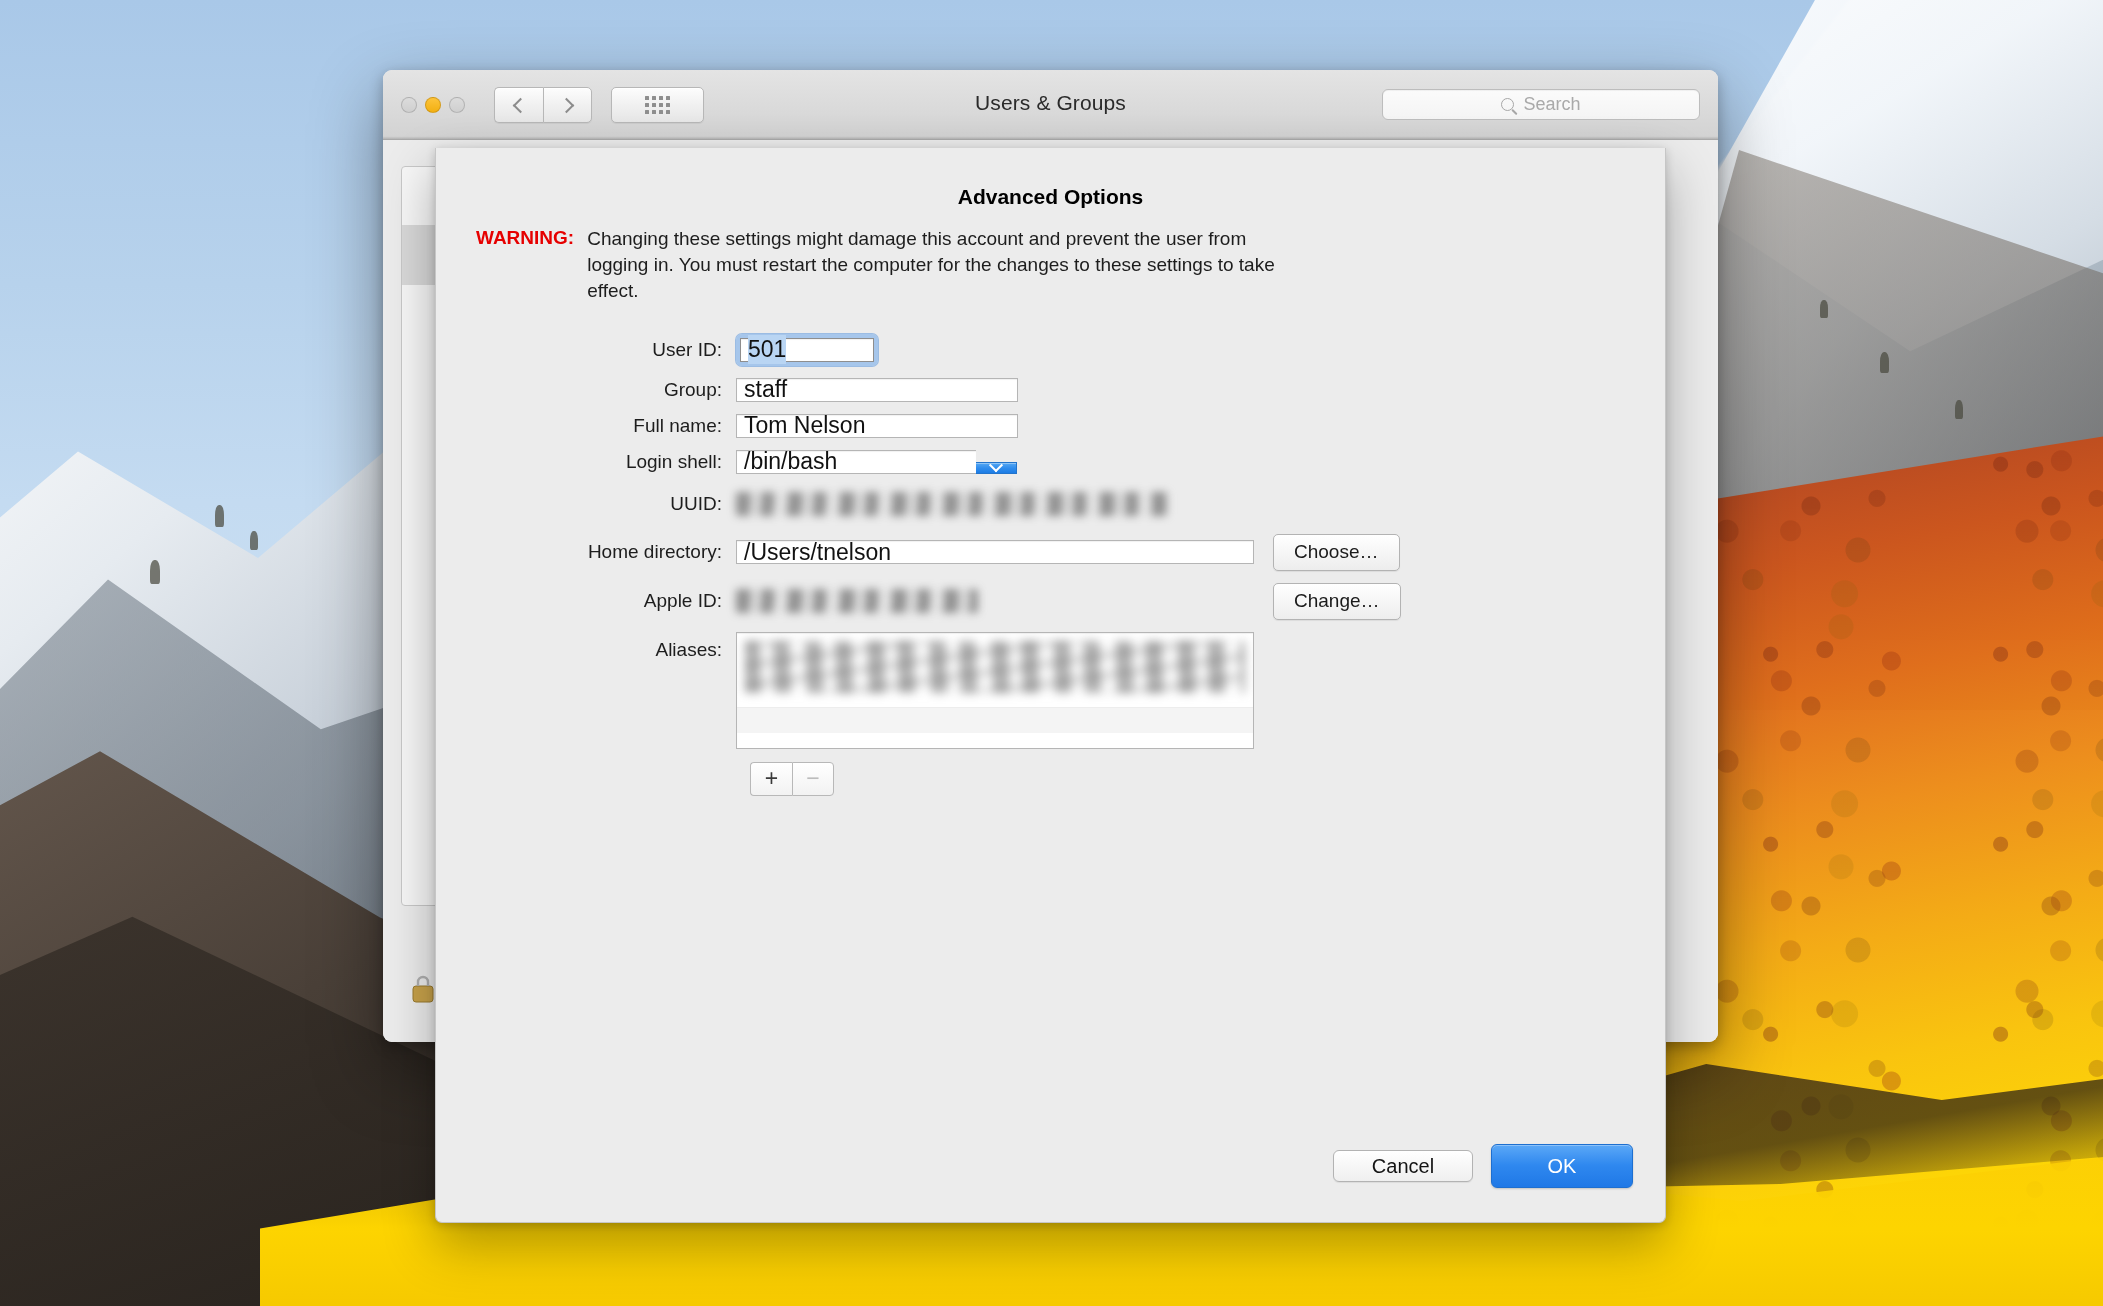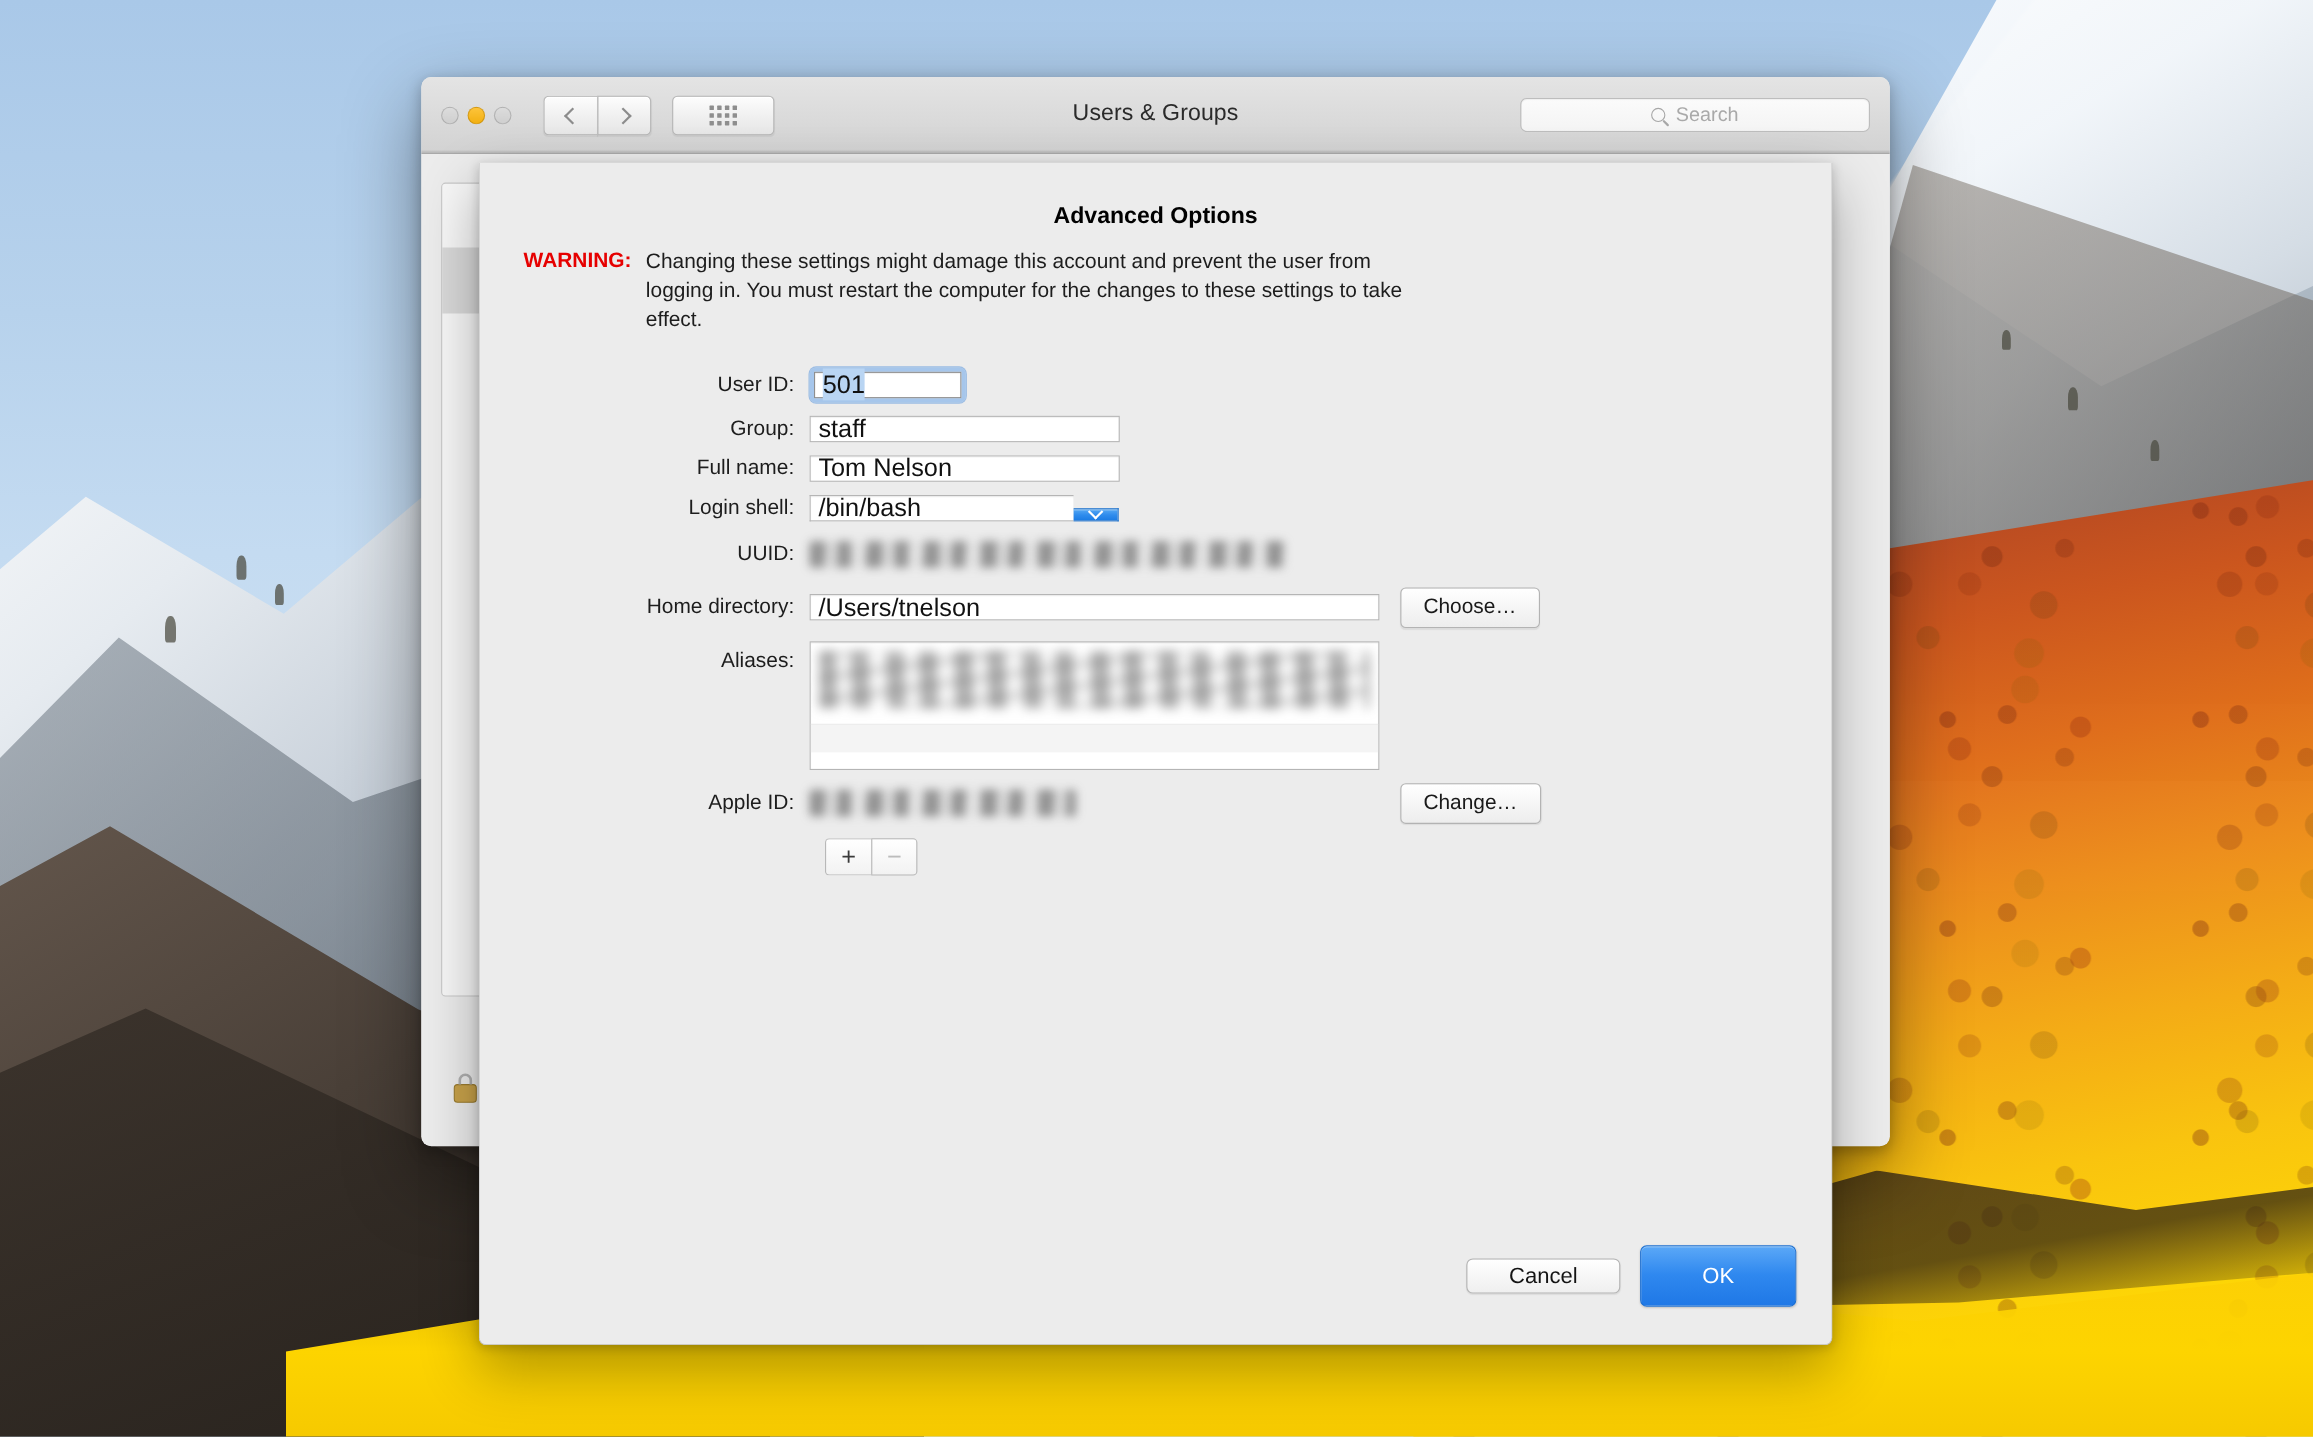--- a/index.html
+++ b/index.html
@@ -332,21 +332,21 @@
   }
   .btn-cancel{
     min-width:140px; height:32px;
     background:linear-gradient(180deg,#ffffff 0%,#f7f7f7 50%,#efefef 100%);
     border:1px solid #b3b3b3; border-radius:6px;
     font-size:20px; color:#141414;
     display:flex; align-items:center; justify-content:center;
     box-shadow:0 1px 1px rgba(0,0,0,.07);
   }
   .btn-ok{
-    min-width:142px; height:56px;
+    min-width:142px; height:44px;
     background:linear-gradient(180deg,#5ba8f7 0%,#2f88ef 48%,#1f78e6 100%);
     border:1px solid #1d6fd0; border-radius:6px;
     font-size:20px; color:#ffffff;
     display:flex; align-items:center; justify-content:center;
     box-shadow:0 1px 2px rgba(0,0,0,.18), 0 1px 0 rgba(255,255,255,.30) inset;
   }
 </style>
 </head>
 <body>
 
@@ -480,36 +480,36 @@
     </div>
 
     <div class="row">
       <div class="row-label">Home directory:</div>
       <div class="tf w-wide">
         <span>/Users/tnelson</span>
       </div>
       <div class="pbtn">Choose…</div>
     </div>
 
+    <div class="row">
+      <div class="row-label">Apple ID:</div>
+      <div class="ro-row" style="width:518px;">
+        <div class="blur appleid"></div>
+      </div>
+      <div class="pbtn">Change…</div>
+    </div>
+
     <div class="row" style="align-items:flex-start;">
       <div class="row-label" style="padding-top:7px;">Aliases:</div>
       <div class="listbox">
         <div class="alias-blur"></div>
         <div class="listbox-foot"></div>
       </div>
     </div>
 
-    <div class="row">
-      <div class="row-label">Apple ID:</div>
-      <div class="ro-row" style="width:518px;">
-        <div class="blur appleid"></div>
-      </div>
-      <div class="pbtn">Change…</div>
-    </div>
-
     <div class="segbar">
       <div class="seg left">+</div>
       <div class="seg right">−</div>
     </div>
   </div>
 
   <div class="sheet-foot">
     <div class="btn-cancel">Cancel</div>
     <div class="btn-ok">OK</div>
   </div>

